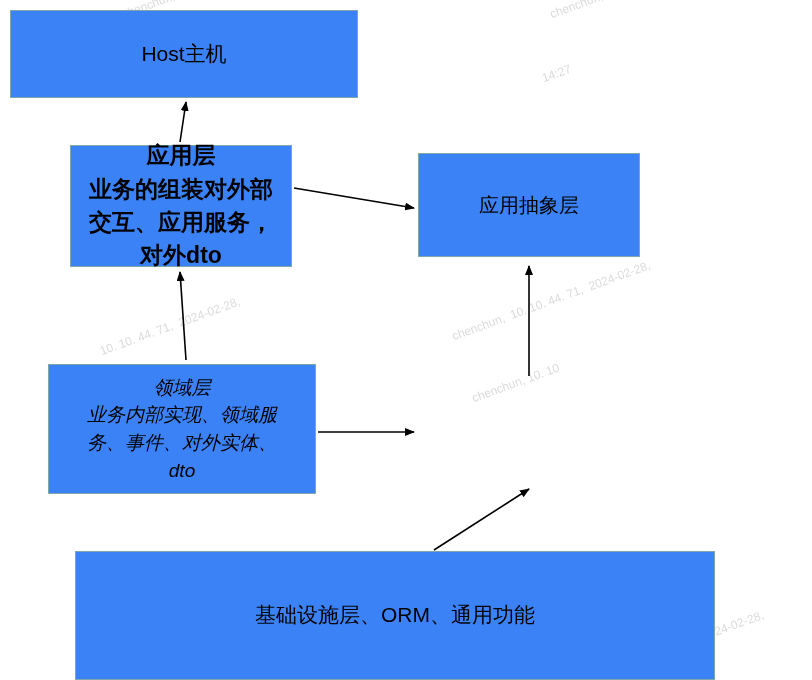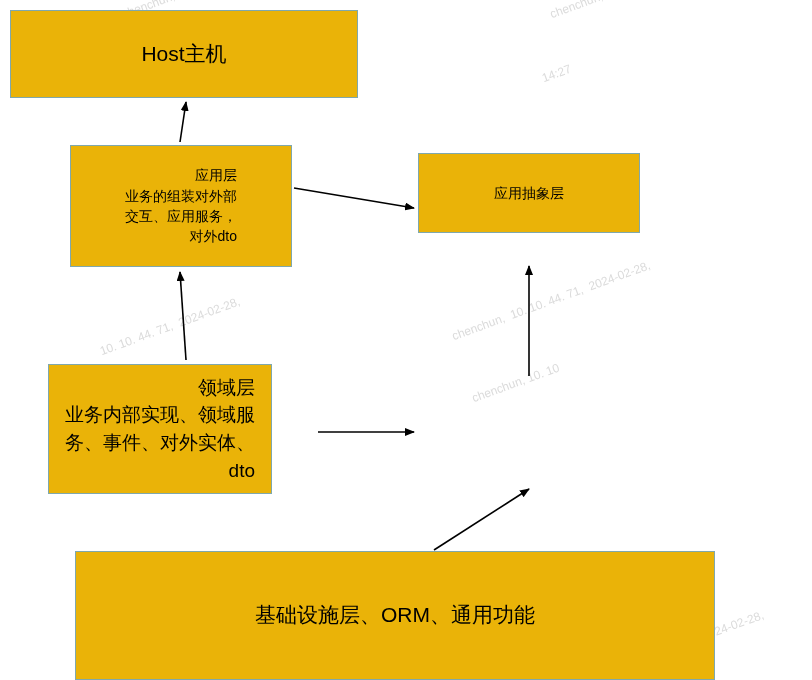--- a/index.html
+++ b/index.html
@@ -10,59 +10,61 @@
   #stage {
     position: relative;
     width: 812px;
     height: 680px;
     background: #ffffff;
     overflow: hidden;
     font-family: "Liberation Sans", sans-serif;
   }
   .node {
     position: absolute;
-    background: #eab308;
+    background: #3b82f6;
     border: 1px solid #7fa8ad;
     box-sizing: border-box;
     display: flex;
     align-items: center;
     justify-content: center;
-    text-align: right;
+    text-align: center;
     color: #000000;
     line-height: 1.45;
     white-space: pre-line;
     padding: 2px 6px;
   }
   #node-host {
     left: 10px;
     top: 10px;
     width: 348px;
     height: 88px;
     font-size: 21px;
   }
   #node-app {
     left: 70px;
     top: 145px;
     width: 222px;
     height: 122px;
-    font-size: 14px;
+    font-size: 23px;
+    font-weight: bold;
   }
   #node-abstract {
     left: 418px;
     top: 153px;
     width: 222px;
-    height: 80px;
-    font-size: 14px;
+    height: 104px;
+    font-size: 20px;
   }
   #node-domain {
     left: 48px;
     top: 364px;
-    width: 224px;
+    width: 268px;
     height: 130px;
     font-size: 19px;
+    font-style: italic;
   }
   #node-shared {
     left: 418px;
     top: 379px;
     width: 222px;
     height: 104px;
     font-size: 20px;
   }
   #node-infra {
     left: 75px;

